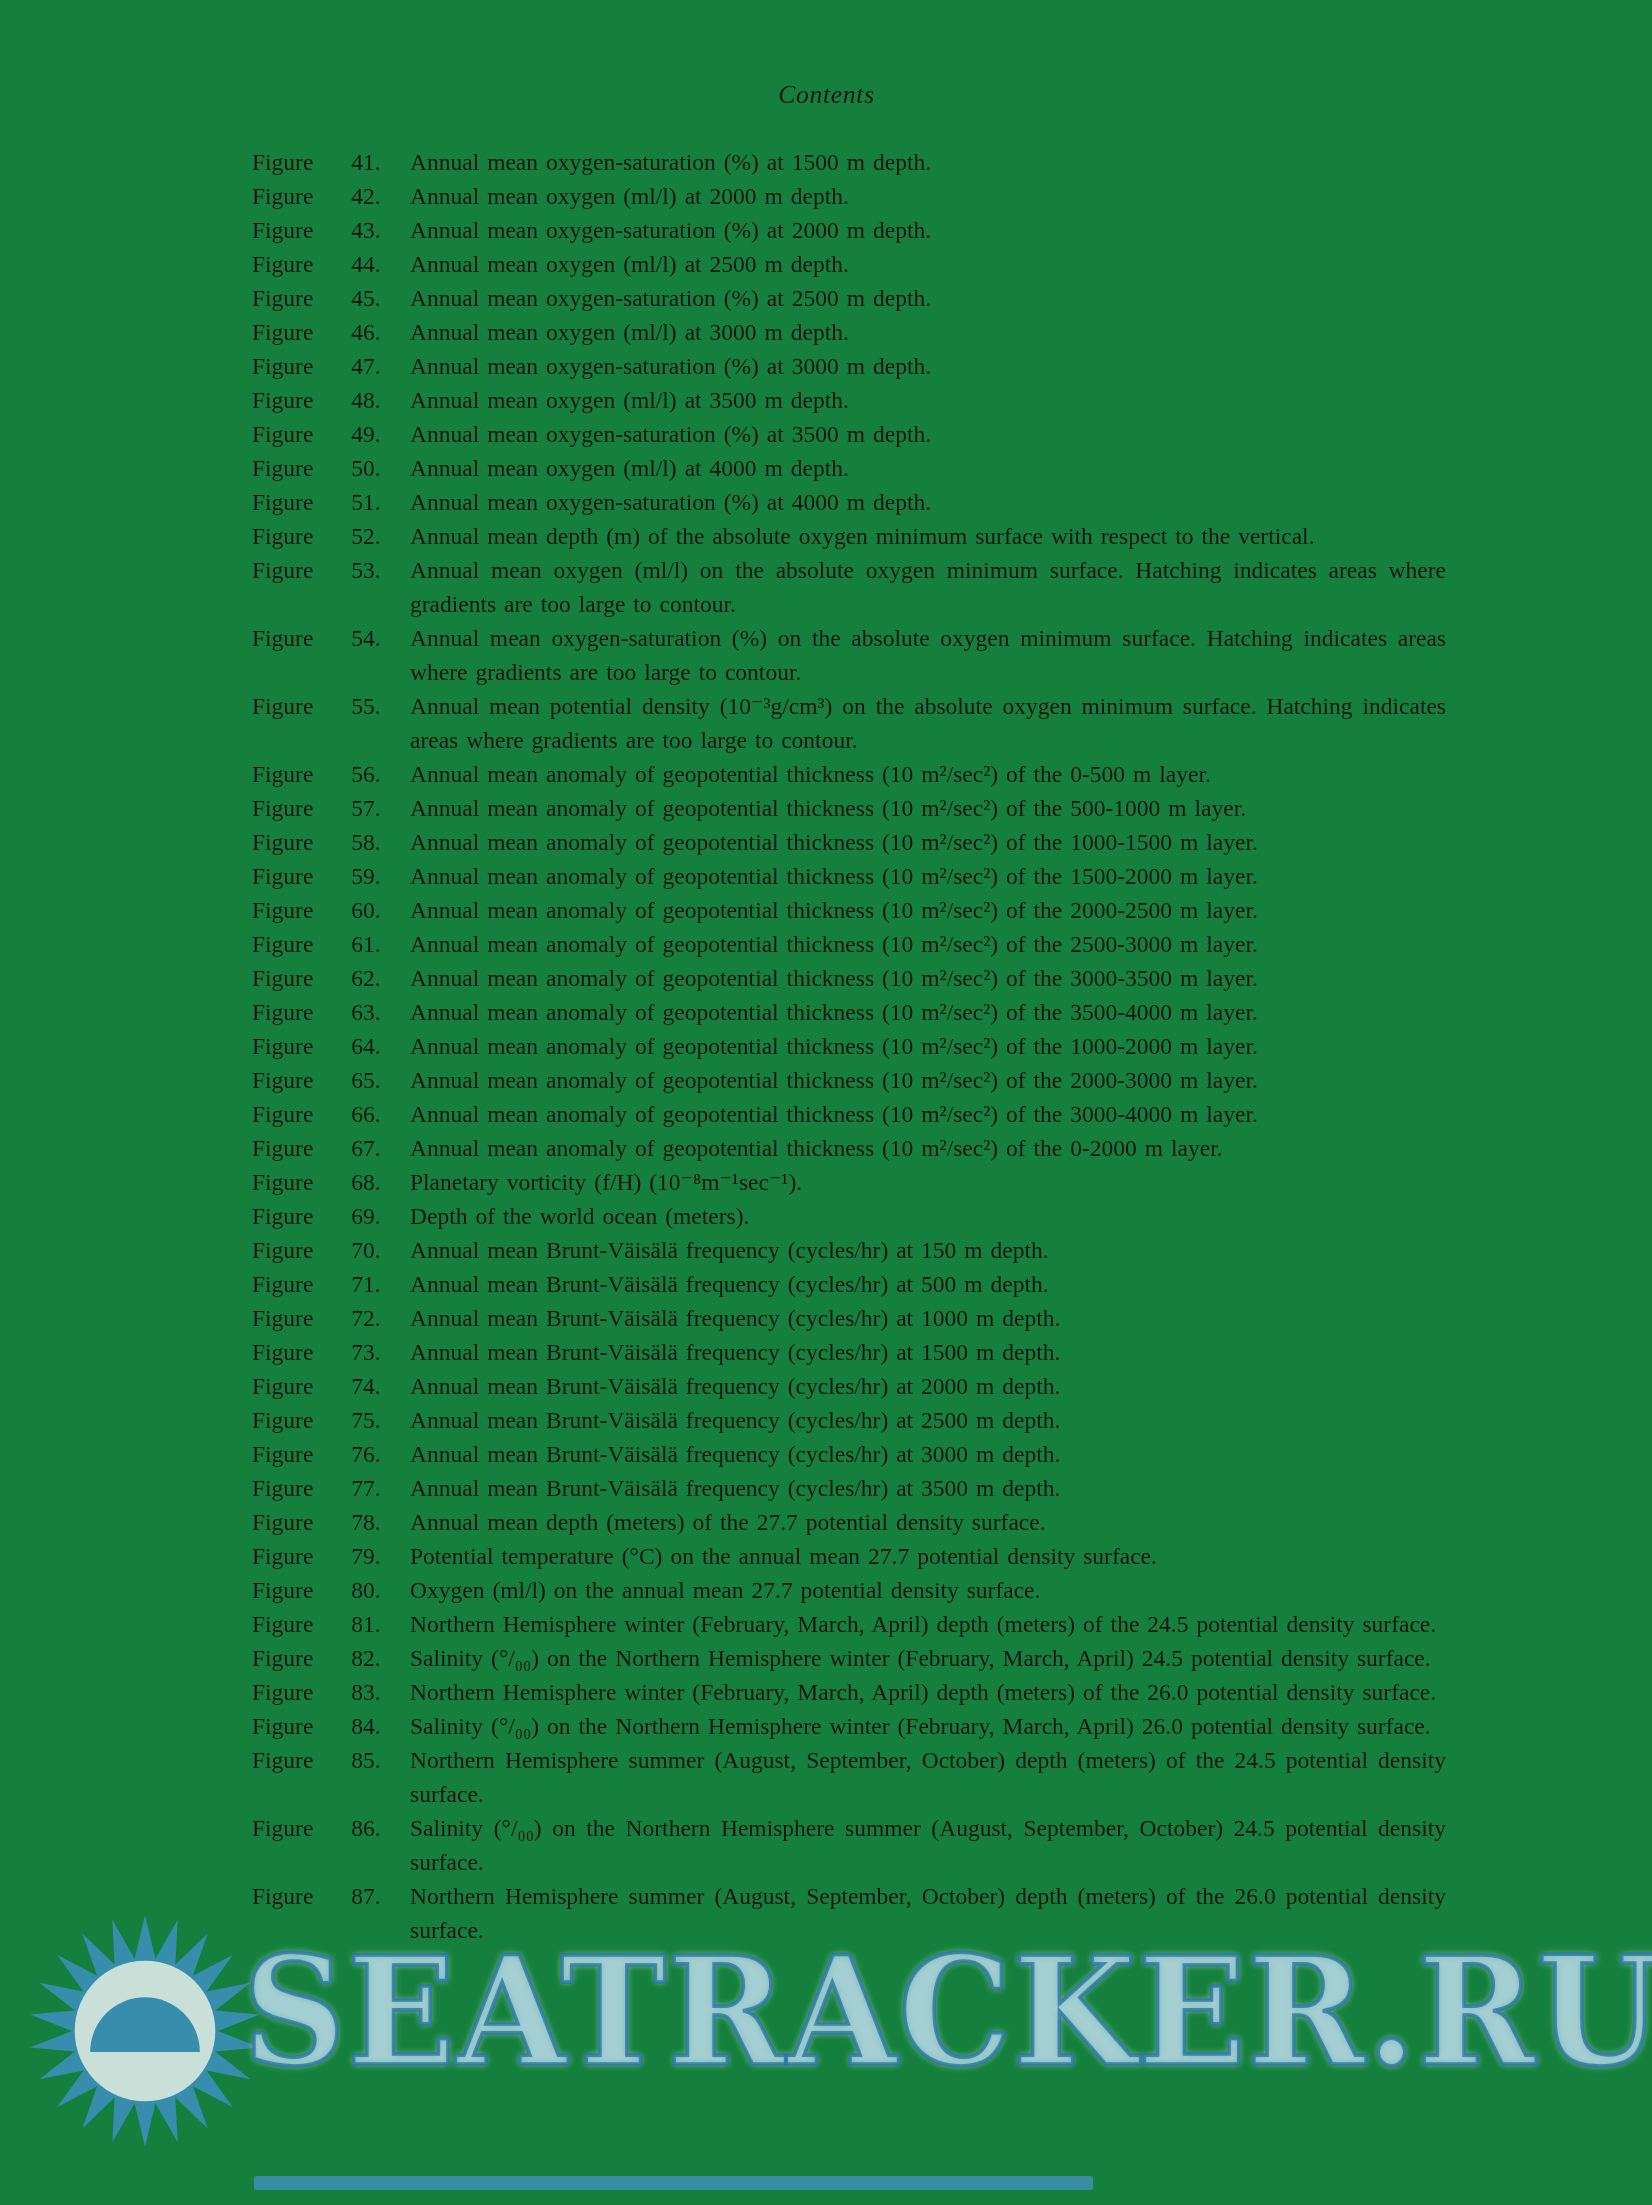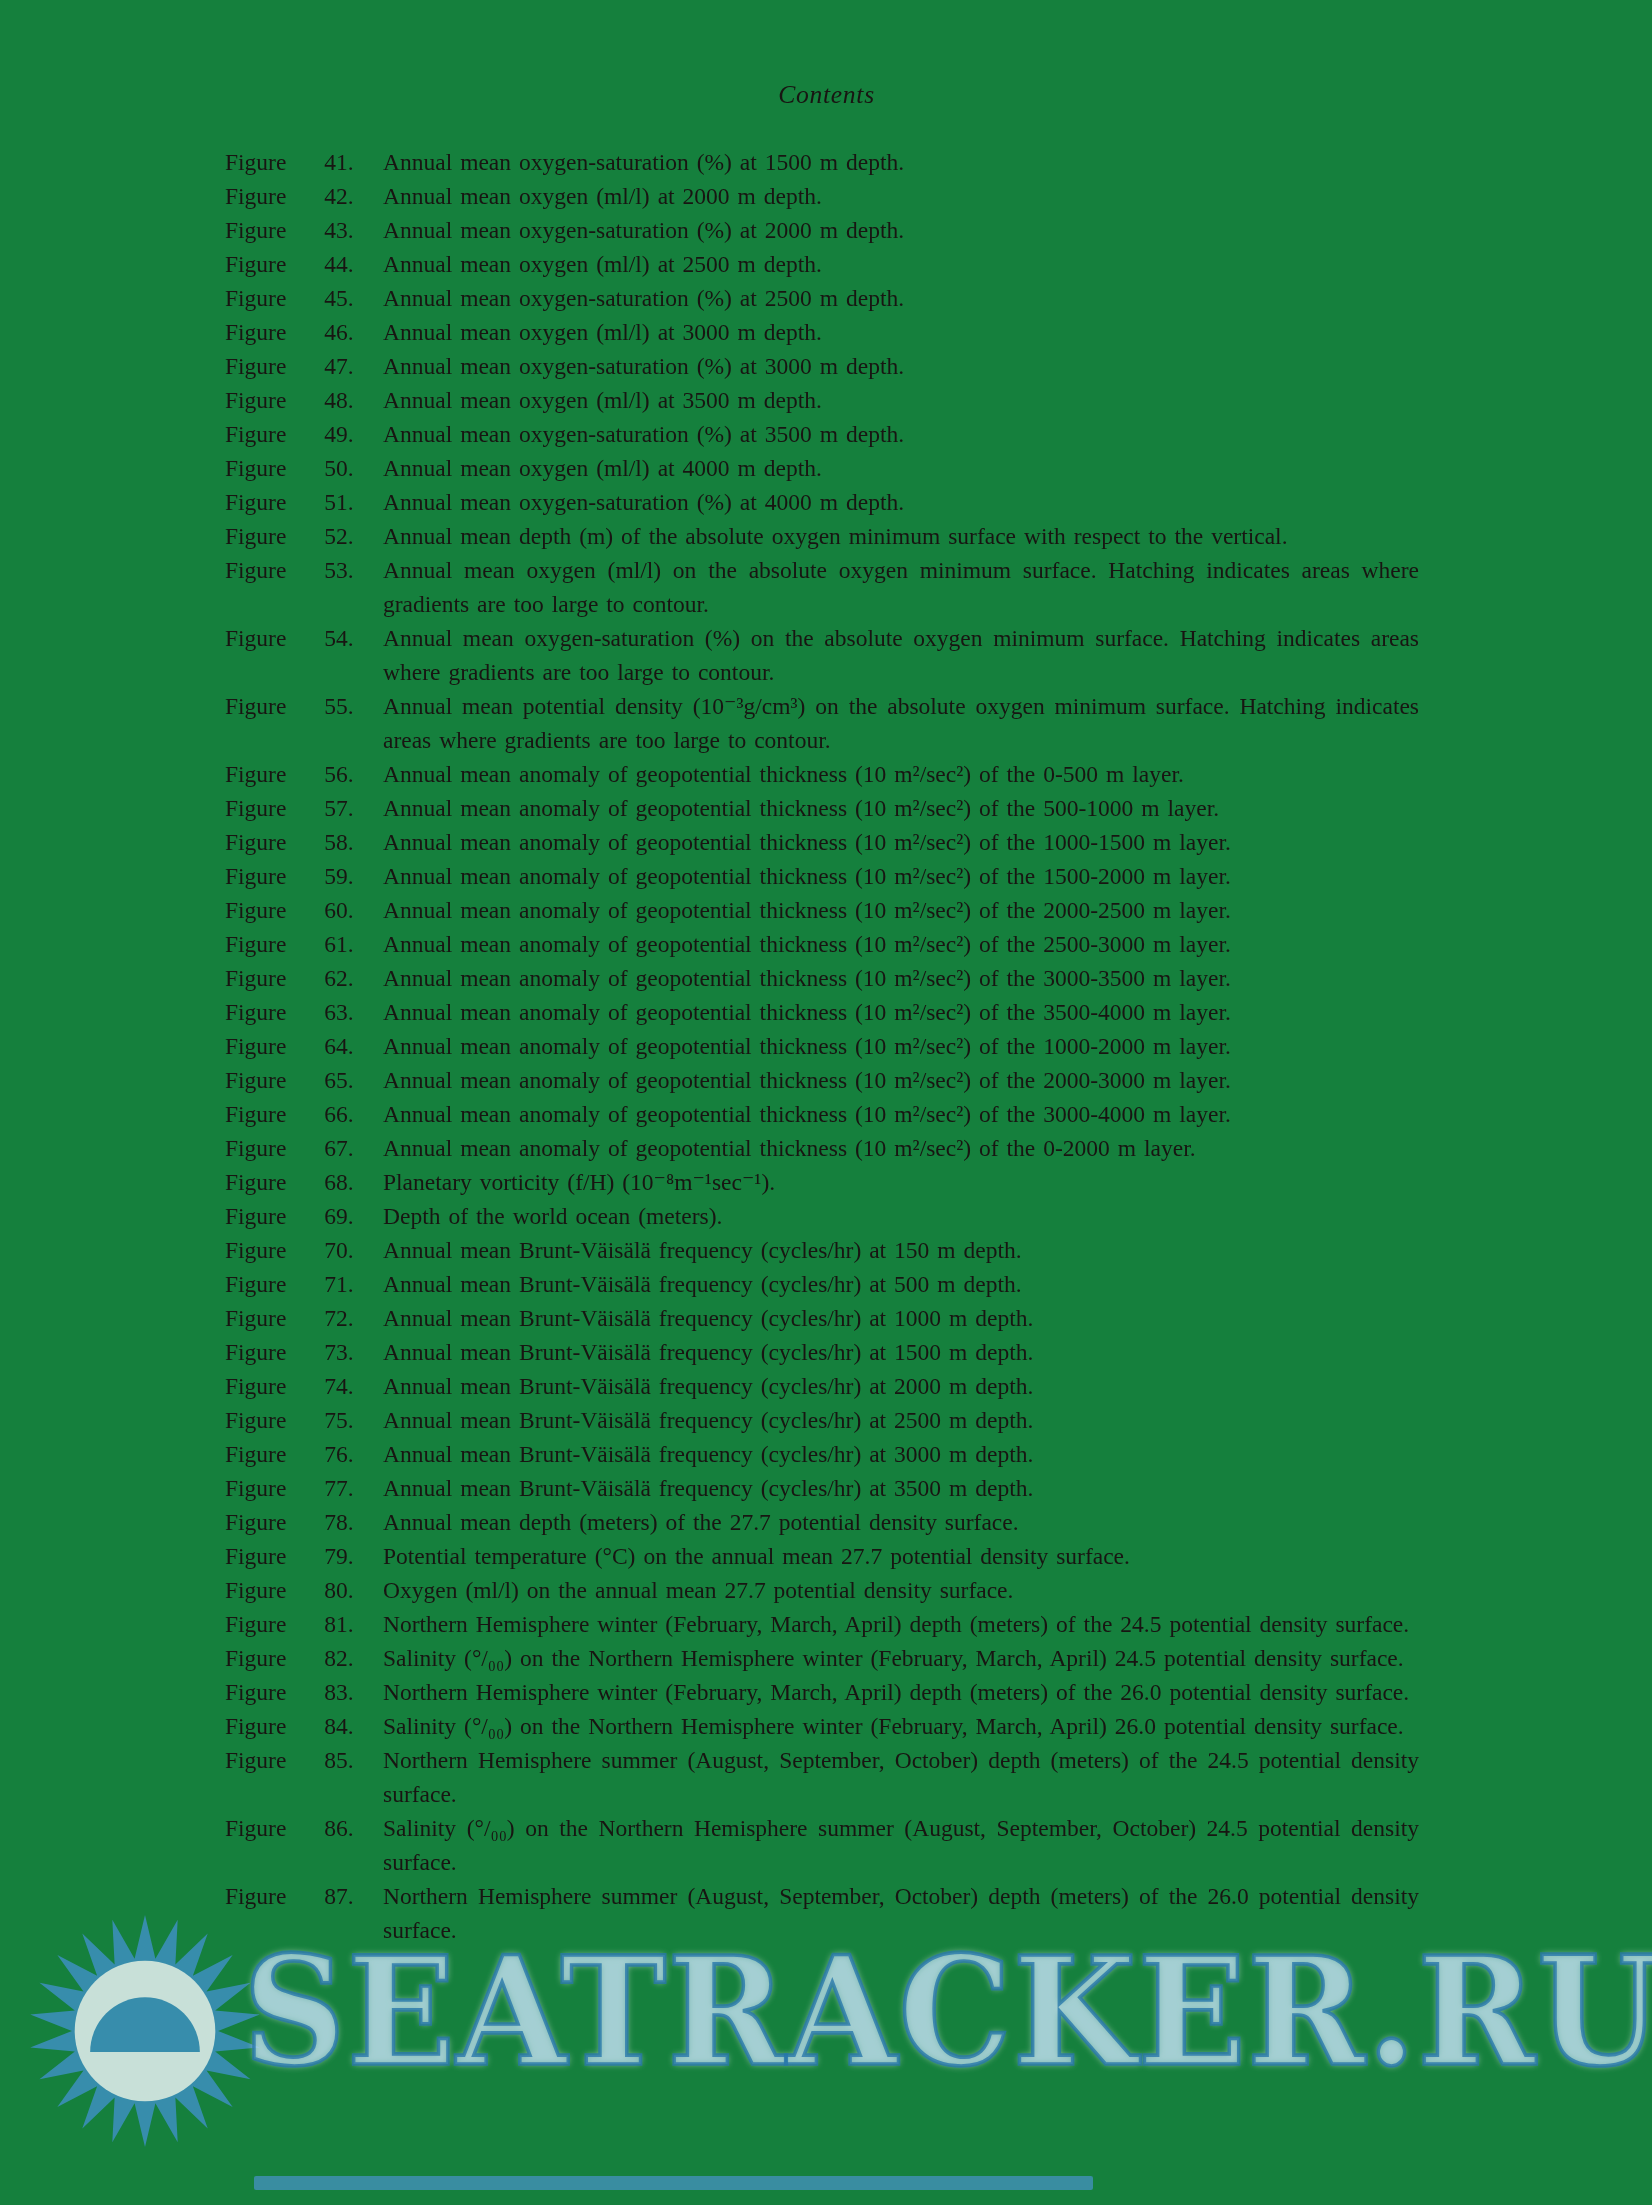--- a/index.html
+++ b/index.html
@@ -21,21 +21,21 @@
     width: 100%;
     text-align: center;
     font-size: 25.6px;
     font-weight: normal;
     font-style: italic;
     letter-spacing: 0.7px;
   }
   .figure-list {
     position: absolute;
     top: 145px;
-    left: 225px;
+    left: 252px;
     width: 1216px;
   }
   .fig-row {
     display: flex;
     align-items: flex-start;
     font-size: 23.5px;
     line-height: 34px;
   }
   .col-label { flex: none; width: 90px; }
   .col-num   { flex: none; width: 48px; text-align: center; }

